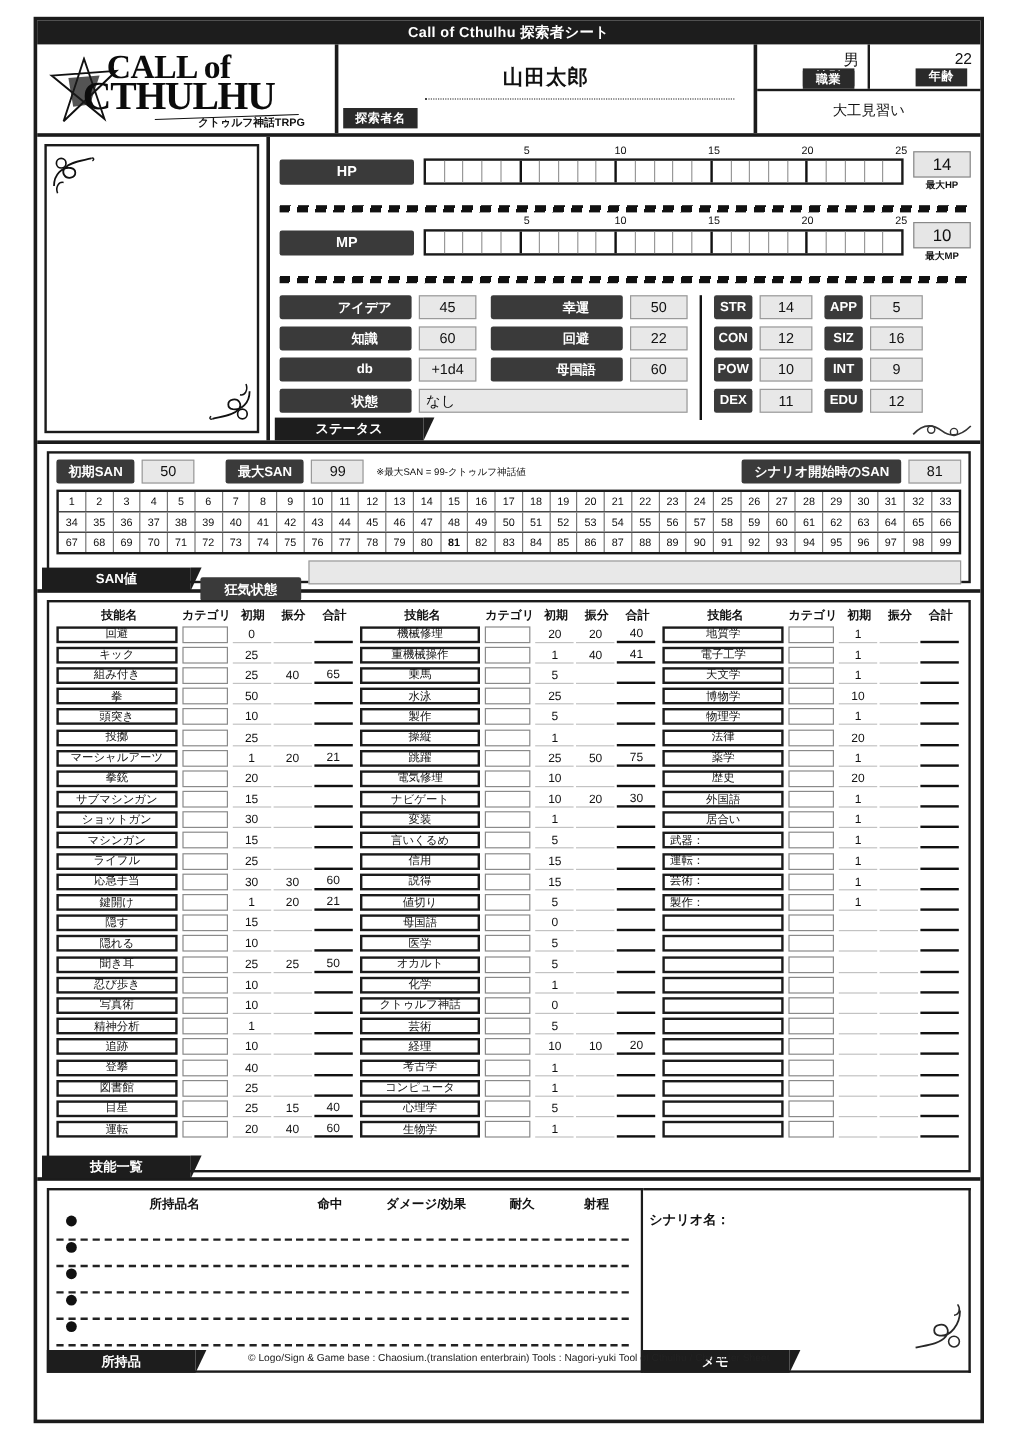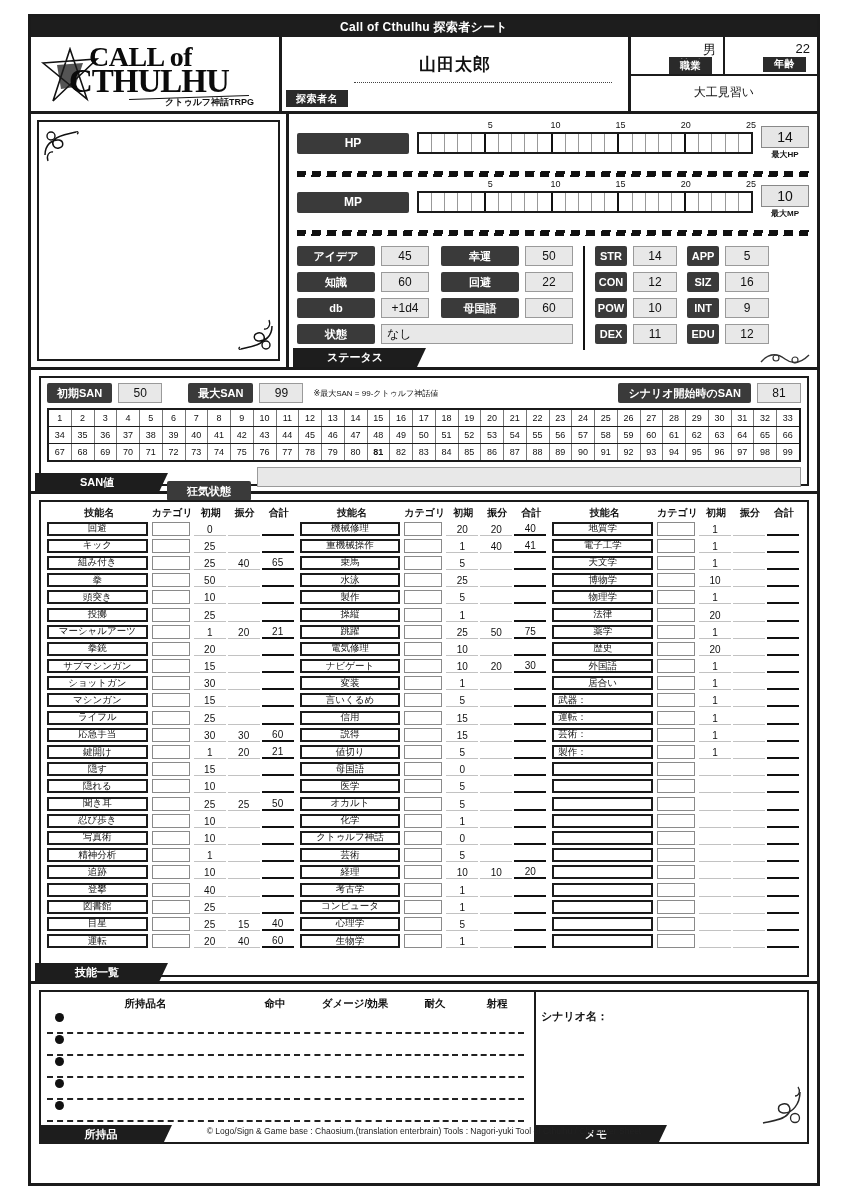--- a/index.html
+++ b/index.html
@@ -95,21 +95,21 @@
   .statright{width:214px;padding-left:10px;}
   .srow{display:flex;align-items:center;margin-bottom:6px;height:20px;}
   .lbl-d{
     background:#3a3a3a;color:#fff;font-size:11px;font-weight:bold;
     height:20px;display:flex;align-items:center;justify-content:center;border-radius:2px;
   }
   .val-g{
     border:1px solid #9a9a9a;background:#e8e8e8;height:20px;
     display:flex;align-items:center;justify-content:center;font-size:12px;box-sizing:border-box;
   }
-  .statleft .lbl-d{width:78px;}
+  .statleft .lbl-d{width:78px;padding-left:32px;}
   .statleft .val-g{width:48px;margin-left:6px;}
   .statleft .gap{width:12px;}
   .statleft .val-wide{flex:1;margin-left:6px;justify-content:flex-start;padding-left:5px;}
   .statright .lbl-d{width:32px;}
   .statright .val-g{width:44px;margin-left:6px;}
   .statright .gap{width:10px;}
   .sectag{
     position:absolute;left:4px;bottom:0px;height:19px;min-width:96px;padding:0 14px;
     background:#1d1d1d;color:#fff;font-size:11px;font-weight:bold;
     display:flex;align-items:center;justify-content:center;

